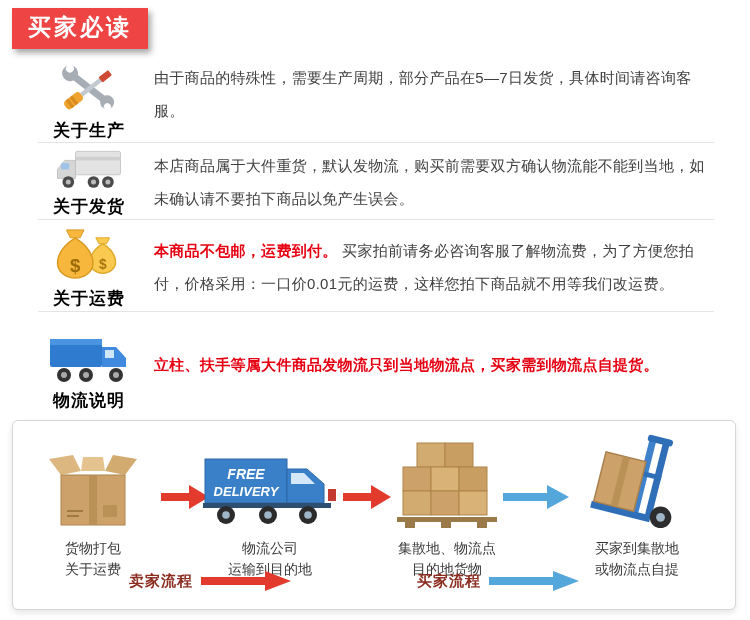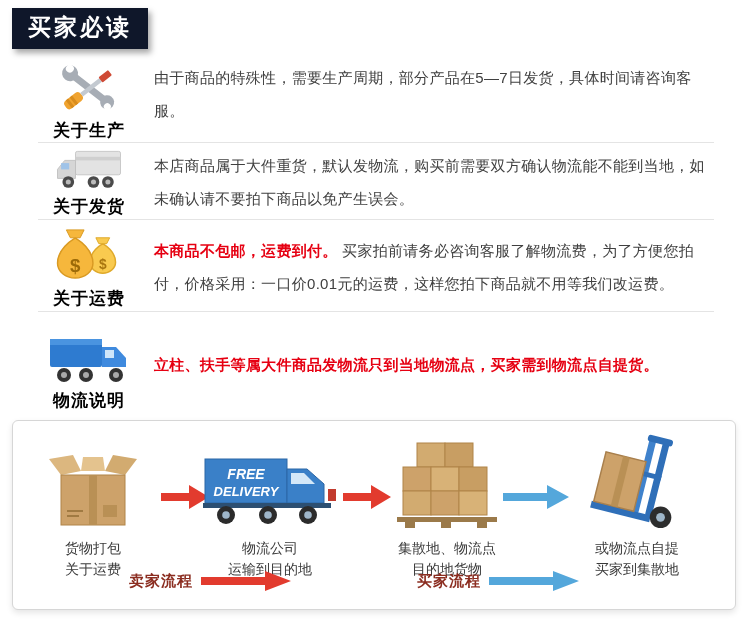--- a/index.html
+++ b/index.html
@@ -1,21 +1,21 @@
 <!DOCTYPE html>
 <html><head>
 <meta charset="utf-8">
 <style>
   * { margin:0; padding:0; box-sizing:border-box; }
   body { background:#ffffff; font-family:"Liberation Sans","DejaVu Sans",sans-serif; }
   .page { position:relative; width:750px; height:620px; background:#ffffff; overflow:hidden; }
 
   .banner {
     position:absolute; left:12px; top:8px;
-    background:#0f172a; color:#ffffff;
+    background:#ef4444; color:#ffffff;
     font-size:23px; font-weight:bold; letter-spacing:3px;
     padding:4px 16px 6px 16px;
     box-shadow:3px 4px 6px rgba(0,0,0,0.35);
   }
 
   .row { position:absolute; left:38px; width:676px; display:flex; }
   .row1 { top:46px;  height:96px; }
   .row2 { top:146px; height:72px; }
   .row3 { top:224px; height:86px; }
   .row4 { top:316px; height:96px; }
@@ -238,22 +238,22 @@
             <rect x="58" y="40" width="23" height="5" fill="#2f6fb8"></rect>
             <rect x="18" y="82" width="62" height="7" fill="#2f6fb8"></rect>
             <rect x="20" y="30" width="42" height="52" fill="#cda26a" stroke="#a87f4c" stroke-width="1.5"></rect>
             <rect x="38" y="30" width="7" height="52" fill="#b99055"></rect>
           </g>
           <circle cx="84" cy="88" r="11" fill="#2d2d2d"></circle>
           <circle cx="84" cy="88" r="4.5" fill="#9fb6c9"></circle>
         </svg>
       </div>
       <div class="steplabel">
+        <div>买家到集散地</div>
         <div>或物流点自提</div>
-        <div>买家到集散地</div>
       </div>
     </div>
 
     <div class="legend lg1">
       <span class="legendlabel">卖家流程</span>
       <svg width="90" height="20" viewBox="0 0 90 20">
         <path d="M0 6 h64 v-6 l26 10 -26 10 v-6 h-64 z" fill="#e23b2e"></path>
       </svg>
     </div>
 

